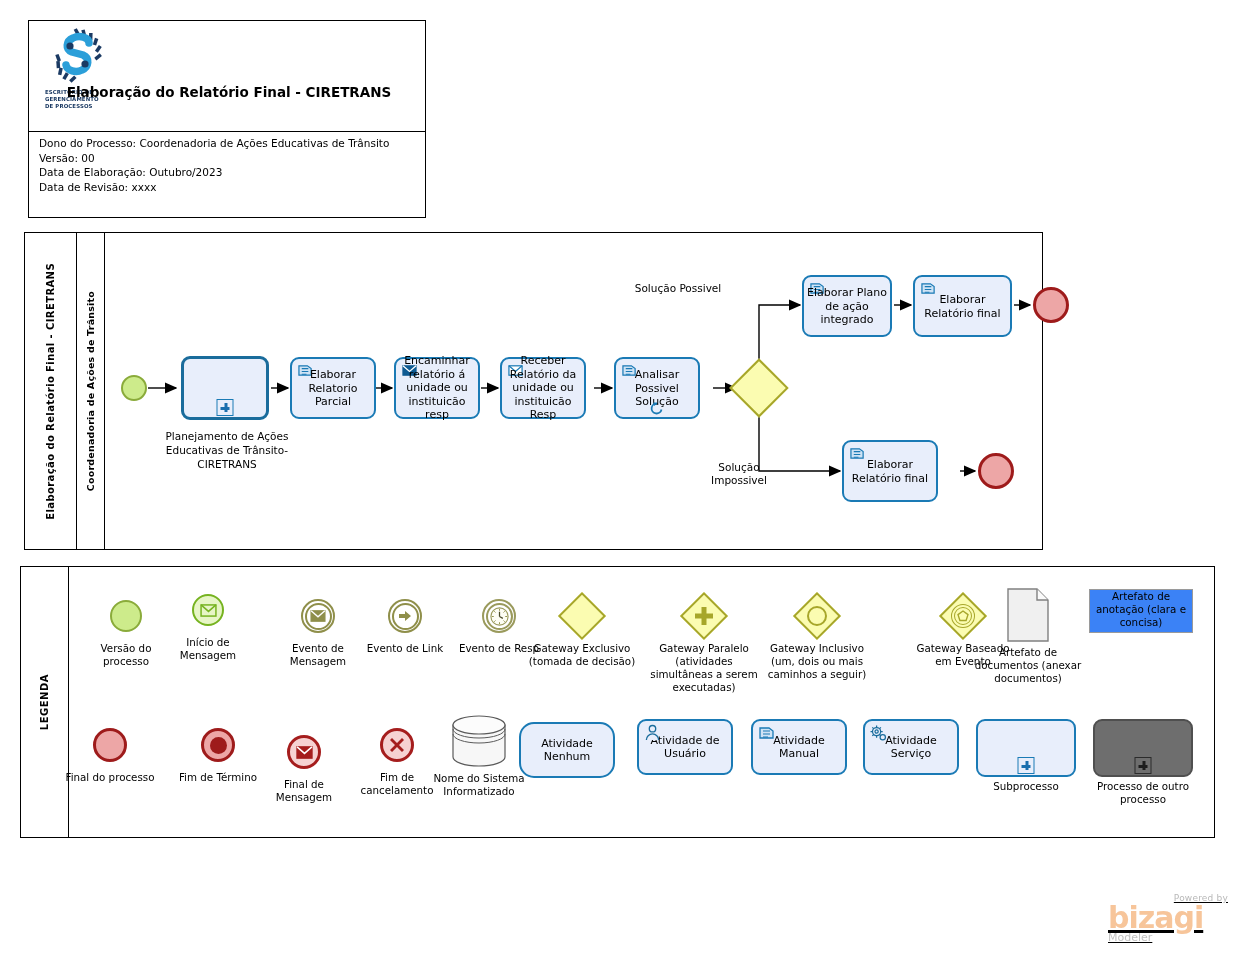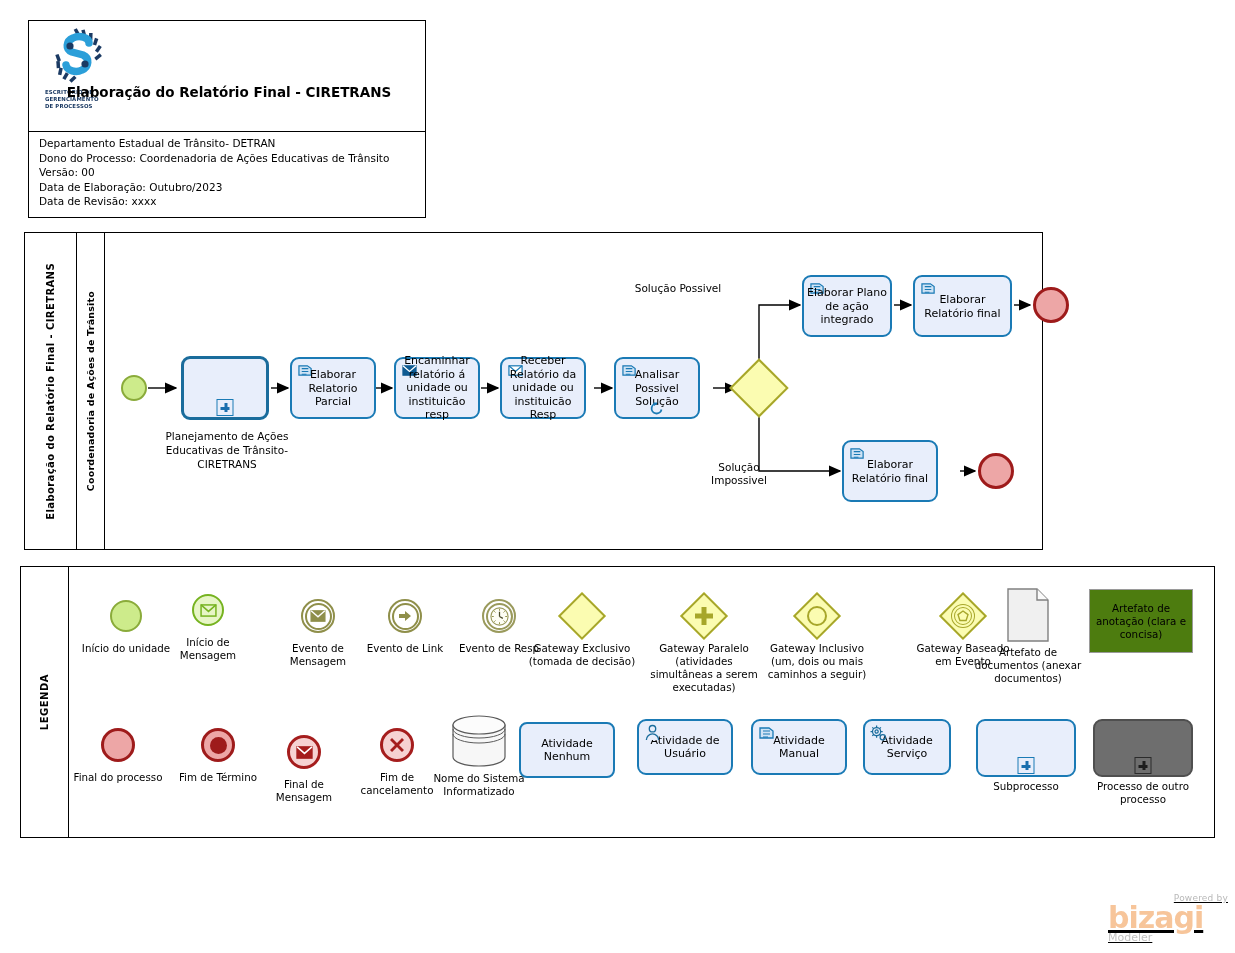--- a/index.html
+++ b/index.html
@@ -265,21 +265,20 @@
       </svg>
       <div id="logo-text">
         <div>ESCRITÓRIO DE</div>
         <div>GERENCIAMENTO</div>
         <div>DE PROCESSOS</div>
       </div>
     </div>
     <div id="header-title">Elaboração do Relatório  Final - CIRETRANS</div>
   </div>
   <div id="header-meta">
-    <div>Departamento Estadual de Trânsito- DETRAN</div>
     <div>Dono do Processo: Coordenadoria de Ações Educativas de Trânsito</div>
     <div>Versão: 00</div>
     <div>Data de Elaboração: Outubro/2023</div>
     <div>Data de Revisão: xxxx</div>
   </div>
 </div>
 
 <div id="pool" class="abs">
   <div id="pool-label">
     <span>Elaboração do Relatório  Final - CIRETRANS</span>
@@ -395,21 +394,21 @@
 
 <div id="legend" class="abs">
   <div id="legend-label">
     <span>LEGENDA</span>
   </div>
 
   <div class="leg-item" style="left:58px;top:26px;width:94px">
     <div class="leg-sym">
       <div class="ev-circle" style="width:32px;height:32px;background:#cdeb8b;border:2px solid #8aab3a"></div>
     </div>
-    <div class="leg-cap">Início do unidade</div>
+    <div class="leg-cap">Versão do processo</div>
   </div>
 
   <div class="leg-item" style="left:140px;top:20px;width:94px">
     <div class="leg-sym">
       <div class="ev-circle" style="width:32px;height:32px;background:#e7f6c6;border:2px solid #76b320">
         <svg width="17" height="13" viewBox="0 0 18 14">
             <rect x="1" y="1" width="16" height="12" fill="#e7f6c6" stroke="#76b320" stroke-width="1.6"></rect>
             <path d="M1 1 L9 8 L17 1" fill="none" stroke="#76b320" stroke-width="1.6"></path>
           </svg>
       </div>
@@ -514,26 +513,26 @@
     <div class="leg-sym" style="height:56px">
       <svg width="42" height="54" viewBox="0 0 42 54">
         <path d="M1 1 h29 l11 11 v41 h-40 z" fill="#f0f0f0" stroke="#808080" stroke-width="1.4"></path>
         <path d="M30 1 v11 h11" fill="#fafafa" stroke="#808080" stroke-width="1.4"></path>
       </svg>
     </div>
     <div class="leg-cap">Artefato de documentos (anexar documentos)</div>
   </div>
 
   <div class="leg-item" style="left:1068px;top:22px;width:104px">
-    <div style="width:104px;height:64px;background:#4d7c0f;border:1px solid #9a9a9a;box-sizing:border-box;display:flex;align-items:center;justify-content:center;padding:0 4px">
+    <div style="width:104px;height:44px;background:#3b82f6;border:1px solid #9a9a9a;box-sizing:border-box;display:flex;align-items:flex-start;justify-content:center;padding:0 4px">
       <div style="font-size:10.3px;line-height:13px;color:#000;text-align:center">Artefato de anotação (clara e concisa)</div>
     </div>
   </div>
 
-  <div class="leg-item" style="left:50px;top:155px;width:94px">
+  <div class="leg-item" style="left:42px;top:155px;width:94px">
     <div class="leg-sym">
       <div class="ev-circle" style="width:34px;height:34px;background:#eda6a6;border:3px solid #9e1b1b"></div>
     </div>
     <div class="leg-cap">Final do processo</div>
   </div>
 
   <div class="leg-item" style="left:150px;top:155px;width:94px">
     <div class="leg-sym">
       <div class="ev-circle" style="width:34px;height:34px;background:#eda6a6;border:3px solid #9e1b1b">
         <div style="width:17px;height:17px;border-radius:50%;background:#9e1b1b"></div>
@@ -570,21 +569,21 @@
       <svg width="56" height="52" viewBox="0 0 56 52">
         <path d="M2 10 v32 a26 9 0 0 0 52 0 v-32 z" fill="#f7f7f7" stroke="#5a5a5a" stroke-width="1.2"></path>
         <ellipse cx="28" cy="10" rx="26" ry="9" fill="#fcfcfc" stroke="#5a5a5a" stroke-width="1.2"></ellipse>
         <path d="M2 14 a26 9 0 0 0 52 0 M2 19 a26 9 0 0 0 52 0" fill="none" stroke="#5a5a5a" stroke-width="1"></path>
       </svg>
     </div>
     <div class="leg-cap">Nome do Sistema Informatizado</div>
   </div>
 
   <div class="leg-item" style="left:498px;top:155px;width:96px">
-    <div style="position:relative;width:96px;height:56px;background:#e8eefb;border:2px solid #1a7ab5;border-radius:8px;box-sizing:border-box;display:flex;align-items:center;justify-content:center">
+    <div style="position:relative;width:96px;height:56px;background:#e8eefb;border:2px solid #1a7ab5;border-radius:15px;box-sizing:border-box;display:flex;align-items:center;justify-content:center">
       <div style="font-size:11px;line-height:13.5px;color:#000;text-align:center">Atividade Nenhum</div>
     </div>
   </div>
 
   <div class="leg-item" style="left:616px;top:152px;width:96px">
     <div style="position:relative;width:96px;height:56px;background:#e8eefb;border:2px solid #1a7ab5;border-radius:9px;box-sizing:border-box;display:flex;align-items:center;justify-content:center">
       <svg style="position:absolute;left:5px;top:3px" width="17" height="17" viewBox="0 0 18 18">
         <circle cx="9" cy="5" r="3.4" fill="#e8eefb" stroke="#1a6c9c" stroke-width="1.4"></circle>
         <path d="M2.5 17 a6.5 6.5 0 0 1 13 0" fill="#e8eefb" stroke="#1a6c9c" stroke-width="1.4"></path>
       </svg>
@@ -596,21 +595,21 @@
     <div style="position:relative;width:96px;height:56px;background:#e8eefb;border:2px solid #1a7ab5;border-radius:9px;box-sizing:border-box;display:flex;align-items:center;justify-content:center">
       <svg style="position:absolute;left:5px;top:4px" width="18" height="16" viewBox="0 0 18 16">
         <path d="M2 3 h9 l4 3 v7 h-13 z" fill="#cfe3f5" stroke="#1a7ab5" stroke-width="1.3"></path>
         <path d="M5 6 h7 M5 9 h7 M5 12 h5" stroke="#1a7ab5" stroke-width="1.1" fill="none"></path>
       </svg>
       <div style="font-size:11px;line-height:13.5px;color:#000;text-align:center">Atividade Manual</div>
     </div>
   </div>
 
   <div class="leg-item" style="left:842px;top:152px;width:96px">
-    <div style="position:relative;width:88px;height:56px;background:#e8eefb;border:2px solid #1a7ab5;border-radius:9px;box-sizing:border-box;display:flex;align-items:center;justify-content:center">
+    <div style="position:relative;width:96px;height:56px;background:#e8eefb;border:2px solid #1a7ab5;border-radius:9px;box-sizing:border-box;display:flex;align-items:center;justify-content:center">
       <svg style="position:absolute;left:4px;top:3px" width="19" height="19" viewBox="0 0 20 20">
         <g fill="none" stroke="#1a6c9c" stroke-width="1.3">
           <circle cx="8" cy="8" r="4.3"></circle>
           <circle cx="8" cy="8" r="1.7"></circle>
           <path d="M8 1.6 v2 M8 12.4 v2 M1.6 8 h2 M12.4 8 h2 M3.5 3.5 l1.4 1.4 M11.1 11.1 l1.4 1.4 M12.5 3.5 l-1.4 1.4 M4.9 11.1 l-1.4 1.4"></path>
           <circle cx="14.5" cy="14" r="2.8"></circle>
         </g>
       </svg>
       <div style="font-size:11px;line-height:13.5px;color:#000;text-align:center">Atividade Serviço</div>
     </div>

